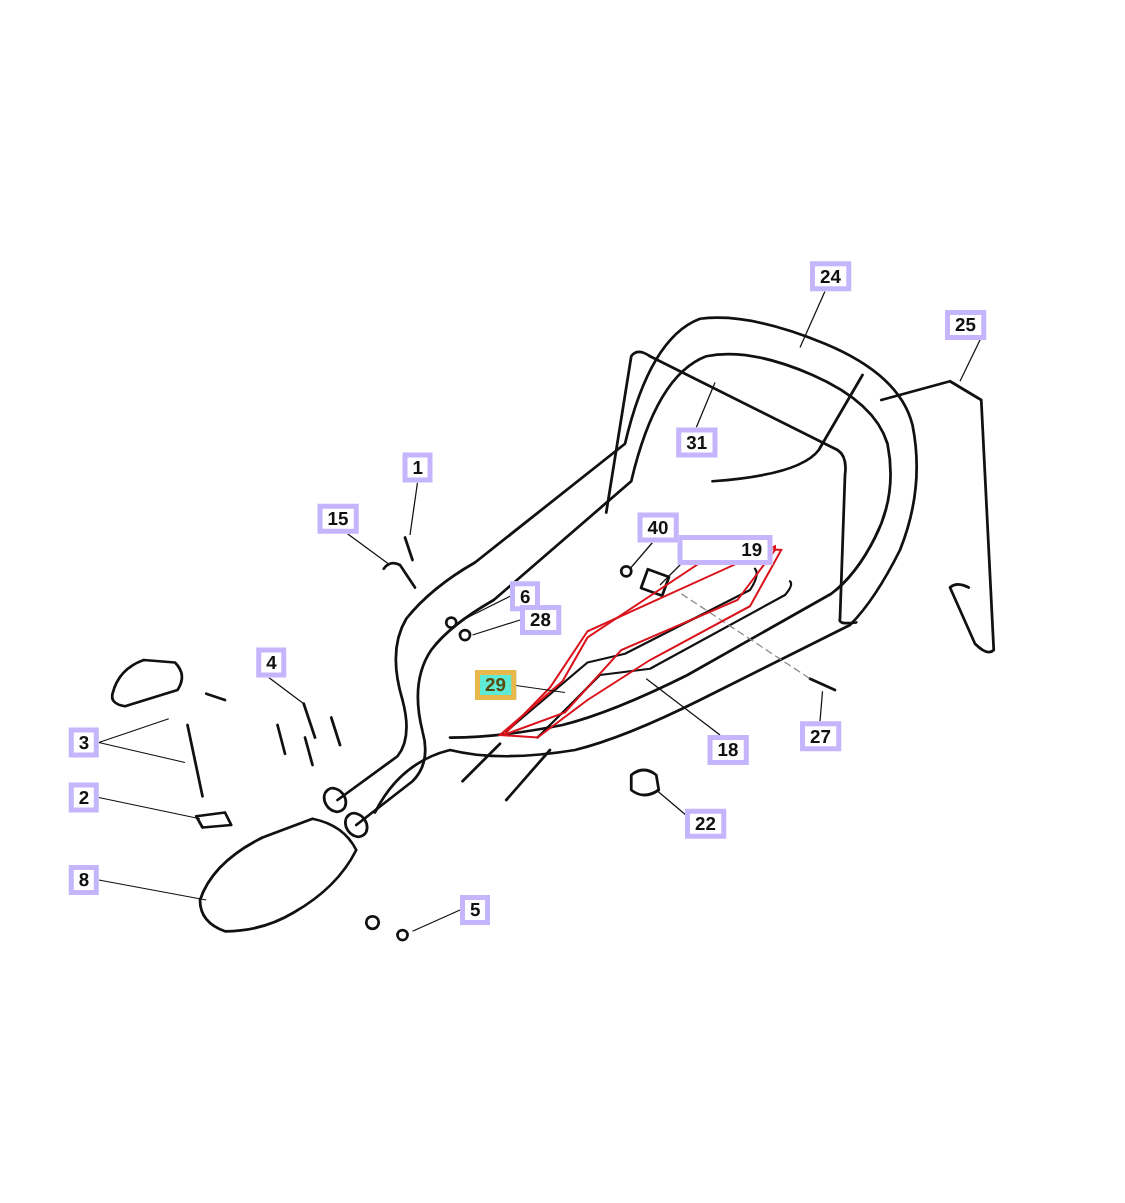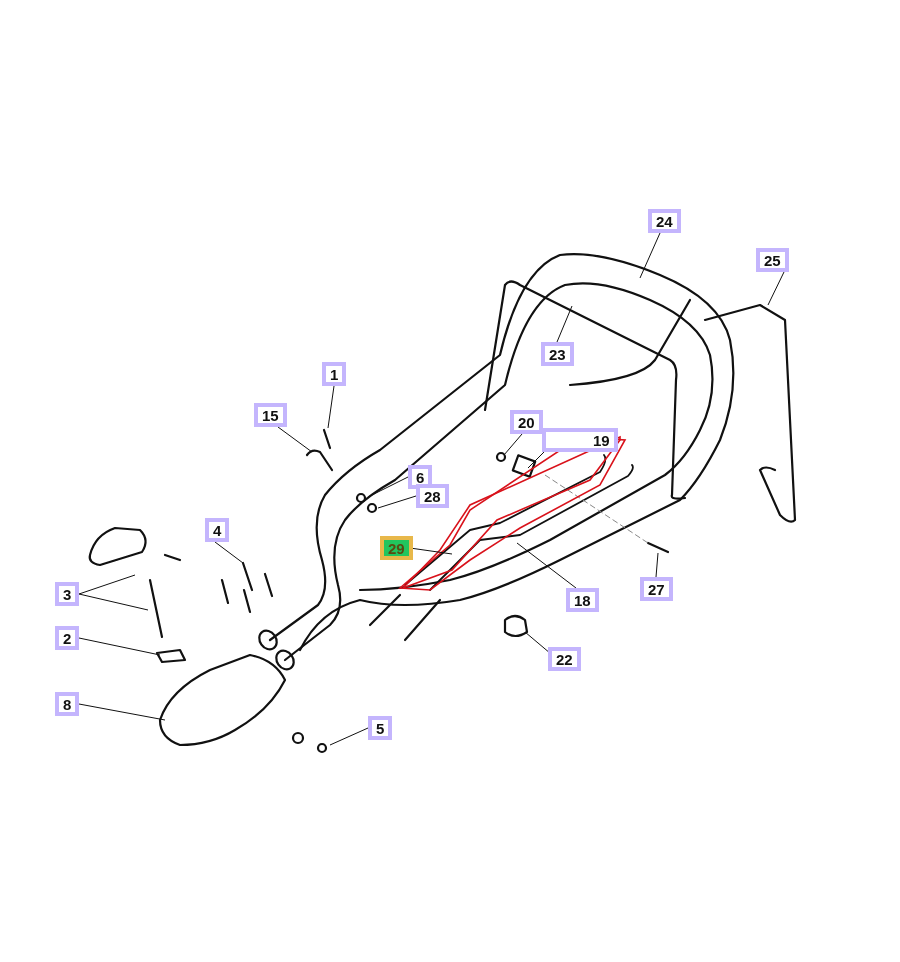--- a/index.html
+++ b/index.html
@@ -6,21 +6,21 @@
   body { width:900px; height:962px; position:relative; overflow:hidden; font-family:"Liberation Sans", sans-serif; }
   #diagram { position:absolute; left:0; top:0; width:900px; height:962px; }
   .callout {
     position:absolute; box-sizing:border-box;
     border:4px solid #c4b5fd; background:#ffffff;
     color:#111111; font-weight:bold; font-size:15px;
     display:flex; align-items:center; justify-content:center;
     height:24px; padding:0 4px; min-width:24px;
     font-family:"Liberation Sans", sans-serif;
   }
-  .callout.hl { background:#22c55e; border-color:#e8b84a; color:#5a4a10; }
+  .callout.hl { background:#5eead4; border-color:#e8b84a; color:#5a4a10; }
 </style>
 </head>
 <body>
 
 <svg id="diagram" width="900" height="962" viewBox="0 0 900 962" xmlns="http://www.w3.org/2000/svg">
   <g fill="none" stroke="#111" stroke-width="2.2" stroke-linecap="round" stroke-linejoin="round">
 
     <path d="M270 640 L318 605 Q330 590 322 560 Q310 520 325 495 Q345 470 380 450 L500 355 Q520 270 560 255 Q600 250 660 275 Q720 300 730 340 Q740 390 720 440 Q700 480 680 500 L560 560 Q500 590 460 600 Q400 610 360 600 Q320 610 300 650"></path>
     <path d="M285 660 L330 625 Q345 610 338 585 Q328 545 345 520 Q360 500 395 480 L505 385 Q525 300 565 285 Q600 278 650 300 Q700 322 710 355 Q718 395 700 430 Q685 460 665 475 L550 540 Q490 570 450 580 Q400 590 360 590"></path>
 
@@ -93,20 +93,20 @@
 <div class="callout" style="left:55px;top:626px;">2</div>
 <div class="callout" style="left:55px;top:582px;">3</div>
 <div class="callout" style="left:205px;top:518px;">4</div>
 <div class="callout" style="left:368px;top:716px;">5</div>
 <div class="callout" style="left:55px;top:692px;">8</div>
 <div class="callout" style="left:254px;top:403px;">15</div>
 <div class="callout" style="left:322px;top:362px;">1</div>
 <div class="callout" style="left:408px;top:465px;">6</div>
 <div class="callout" style="left:566px;top:588px;">18</div>
 <div class="callout" style="left:542px;top:428px;padding-left:47px;">19</div>
-<div class="callout" style="left:510px;top:410px;">20</div>
+<div class="callout" style="left:510px;top:410px;">40</div>
 <div class="callout" style="left:640px;top:577px;">27</div>
 <div class="callout" style="left:548px;top:647px;">22</div>
 <div class="callout" style="left:648px;top:209px;">24</div>
 <div class="callout" style="left:756px;top:248px;">25</div>
-<div class="callout" style="left:541px;top:342px;">23</div>
+<div class="callout" style="left:541px;top:342px;">31</div>
 <div class="callout" style="left:416px;top:484px;">28</div>
 <div class="callout hl" style="left:380px;top:536px;">29</div>
 
 </body></html>

